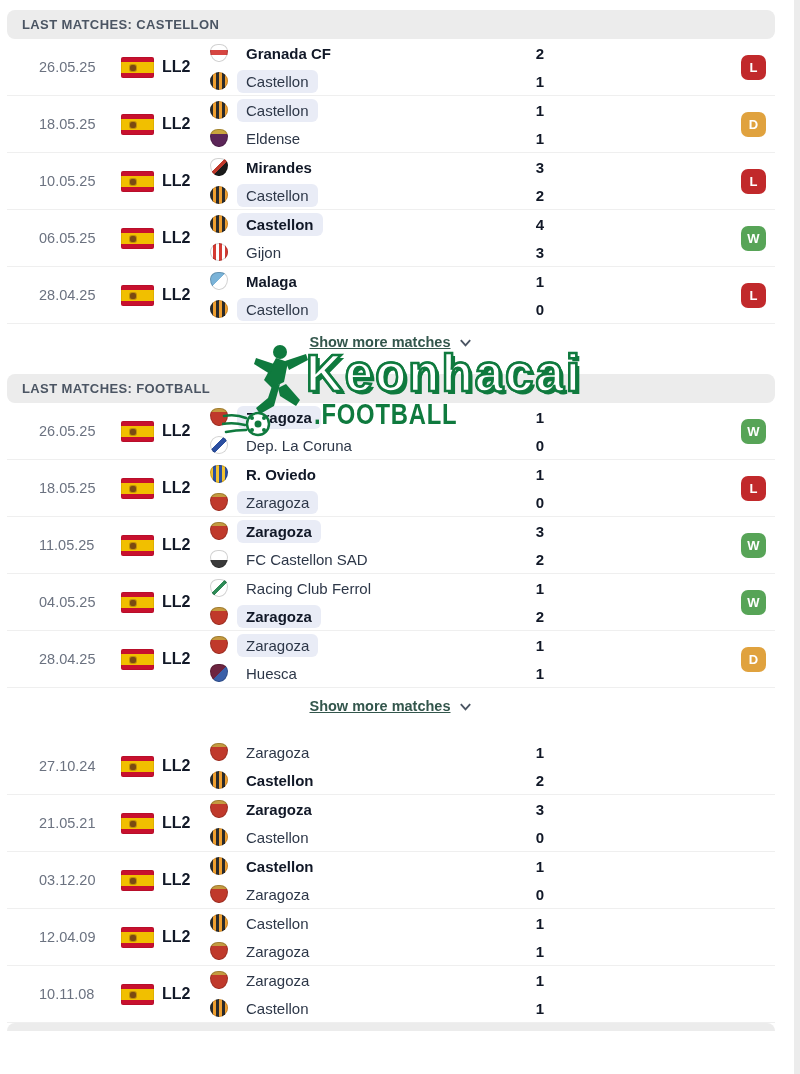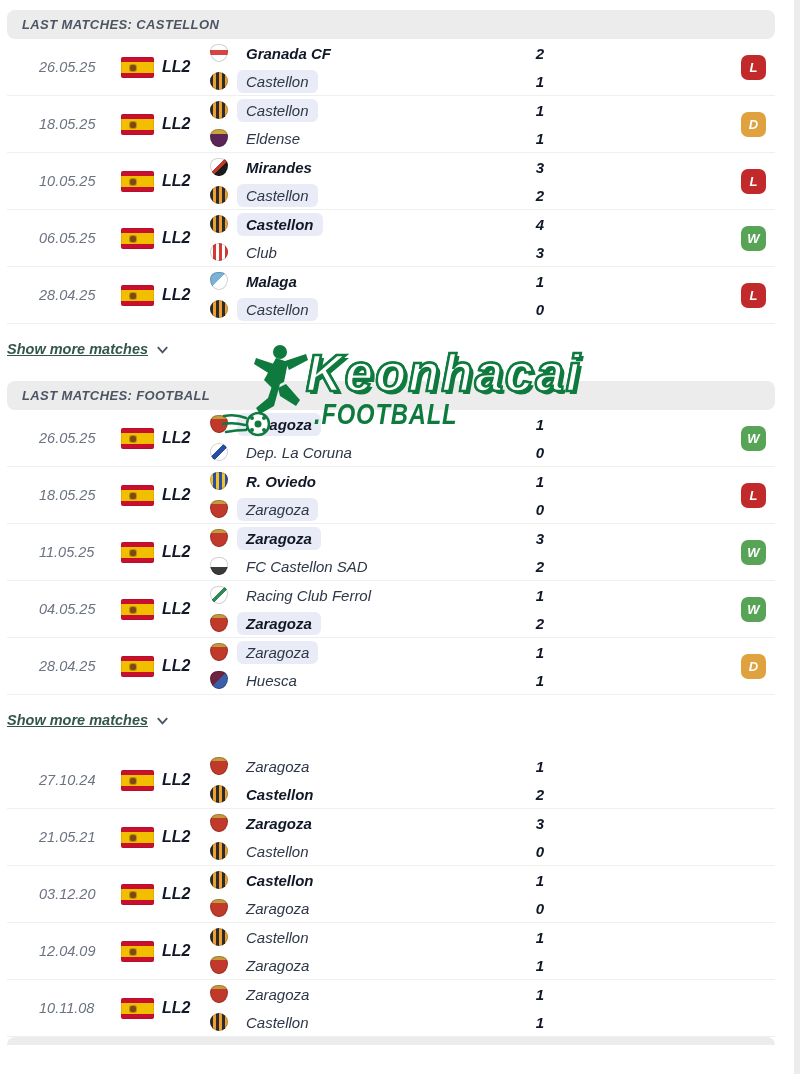--- a/index.html
+++ b/index.html
@@ -1,17 +1,17 @@
 <!DOCTYPE html>
 <html><head>
 <meta charset="utf-8">
 <style>
   html,body{margin:0;padding:0;background:#fff;}
   body{font-family:"Liberation Sans","DejaVu Sans",sans-serif;-webkit-font-smoothing:antialiased;}
-  .page{position:relative;width:800px;height:1074px;background:#fff;overflow:hidden;font-style:italic;}
+  .page{position:relative;width:800px;height:1074px;background:#fff;overflow:hidden;}
   .content{position:absolute;left:7px;top:10px;width:768px;}
 
   
   .sec-header{height:29px;border-radius:8px;background:#ececec;display:flex;align-items:center;
     padding:0 15px;box-sizing:border-box;font-size:13px;font-weight:700;color:#4b5563;letter-spacing:.03em;}
 
   
   .row{display:flex;align-items:center;height:57px;border-bottom:1px solid #efefef;box-sizing:border-box;}
   .date{width:80px;margin-left:32px;color:#6b7280;font-size:14.5px;flex:0 0 auto;}
   .flag{width:33px;height:21px;margin-left:2px;flex:0 0 auto;border-radius:2px;position:relative;overflow:hidden;
@@ -44,21 +44,21 @@
   .logo-gijon{background:repeating-linear-gradient(90deg,#fff 0 3px,#d43b33 3px 6px);}
   .logo-malaga{background:linear-gradient(135deg,#7ab3d8 45%,#fff 45%);}
   .logo-zaragoza{background:linear-gradient(180deg,#c59a3f 0 22%,#c0392b 22%);}
   .logo-deportivo{background:linear-gradient(135deg,#fff 40%,#2b4fa0 40% 60%,#fff 60%);}
   .logo-oviedo{background:repeating-linear-gradient(90deg,#f2c230 0 3px,#2b4fa0 3px 6px);}
   .logo-cartagena{background:linear-gradient(180deg,#fff 55%,#3a3a3a 55%);}
   .logo-ferrol{background:linear-gradient(135deg,#fff 42%,#2e8b57 42% 58%,#fff 58%);}
   .logo-huesca{background:linear-gradient(135deg,#6d2440 50%,#3a5fa8 50%);}
 
   
-  .show-more{display:flex;align-items:center;gap:7px;margin:15px 0 22px;height:20px;}
+  .show-more{display:flex;align-items:center;justify-content:center;gap:7px;margin:8px 0 22px;height:20px;}
   .show-more a{color:#33564c;font-size:14.5px;font-weight:600;text-decoration:underline;cursor:pointer;}
   .chev{width:15px;height:15px;stroke:#4b5563;fill:none;stroke-width:2;}
 
   
   .watermark{position:absolute;left:222px;top:344px;width:500px;height:94px;pointer-events:none;z-index:5;}
   .wm-player{position:absolute;left:0;top:0;width:96px;height:94px;}
   .wm-title{position:absolute;left:84px;top:0;font-size:51px;font-weight:800;letter-spacing:2px;color:#fff;
     -webkit-text-stroke:2.5px #0f7a3e;
     text-shadow:3px 3px 0 #0f7a3e,-1px -1px 0 #0f7a3e,1px -1px 0 #0f7a3e,-1px 1px 0 #0f7a3e;}
   .wm-sub{position:absolute;left:92px;top:54px;font-size:29px;font-weight:800;letter-spacing:1px;color:#0f7a3e;
@@ -143,21 +143,21 @@
     <span class="flag"></span>
     <span class="league">LL2</span>
     <div class="teams">
       <div class="team-line">
         <span class="logo logo-castellon round"></span>
         <span class="team-name bold hl">Castellon</span>
         <span class="team-score">4</span>
       </div>
       <div class="team-line">
         <span class="logo logo-gijon round"></span>
-        <span class="team-name">Club</span>
+        <span class="team-name">Gijon</span>
         <span class="team-score">3</span>
       </div>
     </div>
     <span class="badge badge-W">W</span>
   </div>
 
   <div class="row">
     <span class="date">28.04.25</span>
     <span class="flag"></span>
     <span class="league">LL2</span>

